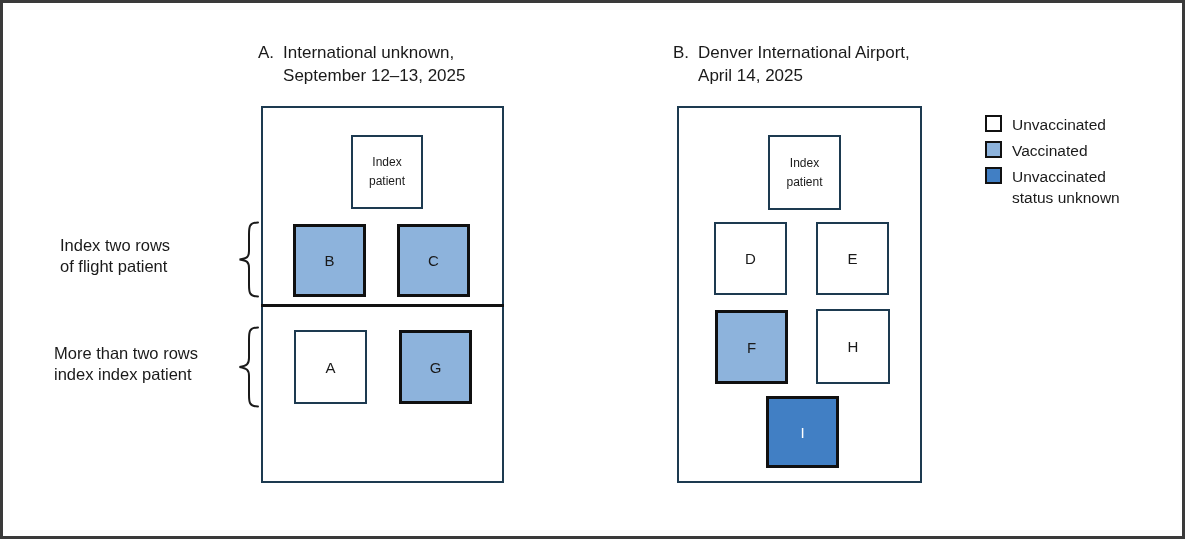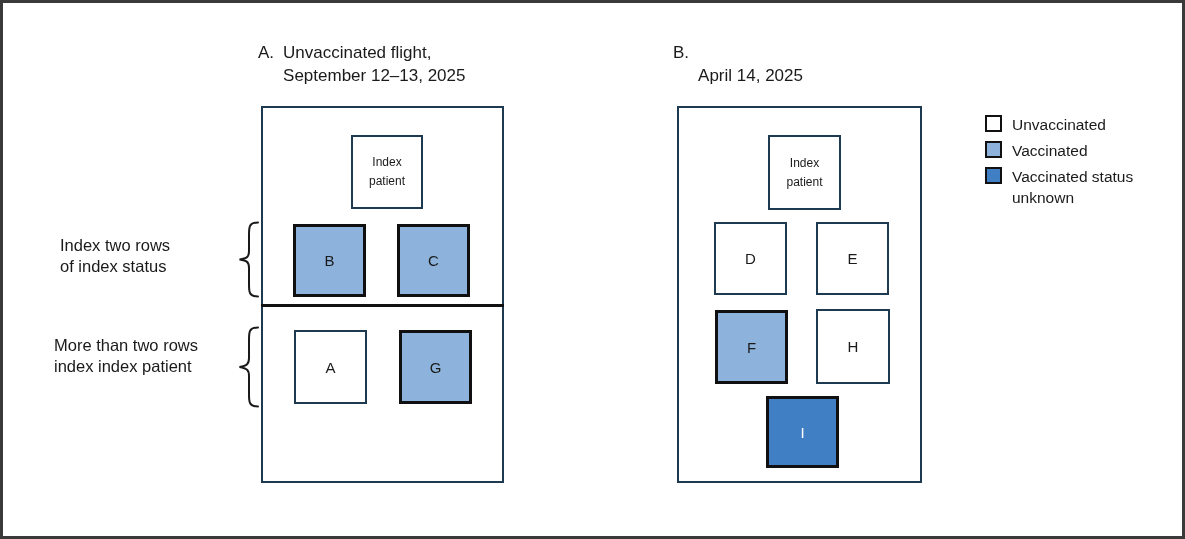--- a/index.html
+++ b/index.html
@@ -90,39 +90,39 @@
   }
 </style>
 </head>
 <body>
 
 <div id="figure">
 
   <div class="panel-title" style="left:255px; top:38px;">
     <span class="letter">A.</span>
     <span>
-      <span>Unvaccinated flight,</span><br>
+      <span>International unknown,</span><br>
       <span>September 12–13, 2025</span>
     </span>
   </div>
 
   <div class="panel-title" style="left:670px; top:38px;">
     <span class="letter">B.</span>
     <span>
-      <br>
+      <span>Denver International Airport,</span><br>
       <span>April 14, 2025</span>
     </span>
   </div>
 
   <div class="annotation" style="left:57px; top:232px;">
     <span>Index two rows</span><br>
-    <span>of index status</span>
+    <span>of flight patient</span>
   </div>
 
-  <div class="annotation" style="left:51px; top:332px;">
+  <div class="annotation" style="left:51px; top:340px;">
     <span>More than two rows</span><br>
     <span>index index patient</span>
   </div>
 
   <svg class="brace" style="left:233px; top:218px;" width="26" height="77" viewBox="0 0 26 77">
     <path d="M22,1.5 C13,1.5 13,6 13,13.5 L13,30 C13,36 11,37.5 3.5,38.5 C11,39.5 13,41 13,47 L13,63.5 C13,71 13,75.5 22,75.5" fill="none" stroke="#1a1a1a" stroke-width="2" stroke-linecap="round"></path>
   </svg>
 
   <svg class="brace" style="left:233px; top:323px;" width="26" height="82" viewBox="0 0 26 82">
     <path d="M22,1.5 C13,1.5 13,6 13,13.5 L13,32 C13,38 11,39.5 3.5,41 C11,42.5 13,44 13,50 L13,68.5 C13,76 13,80.5 22,80.5" fill="none" stroke="#1a1a1a" stroke-width="2" stroke-linecap="round"></path>
@@ -178,17 +178,17 @@
     <div class="legend-row">
       <span class="swatch" style="background-color: rgb(255, 255, 255);"></span>
       <span class="legend-label">Unvaccinated</span>
     </div>
     <div class="legend-row">
       <span class="swatch" style="background-color: rgb(141, 179, 220);"></span>
       <span class="legend-label">Vaccinated</span>
     </div>
     <div class="legend-row">
       <span class="swatch" style="background-color: rgb(65, 127, 196);"></span>
-      <span class="legend-label">Vaccinated status unknown</span>
+      <span class="legend-label">Unvaccinated status unknown</span>
     </div>
   </div>
 
 </div>
 
 </body></html>

